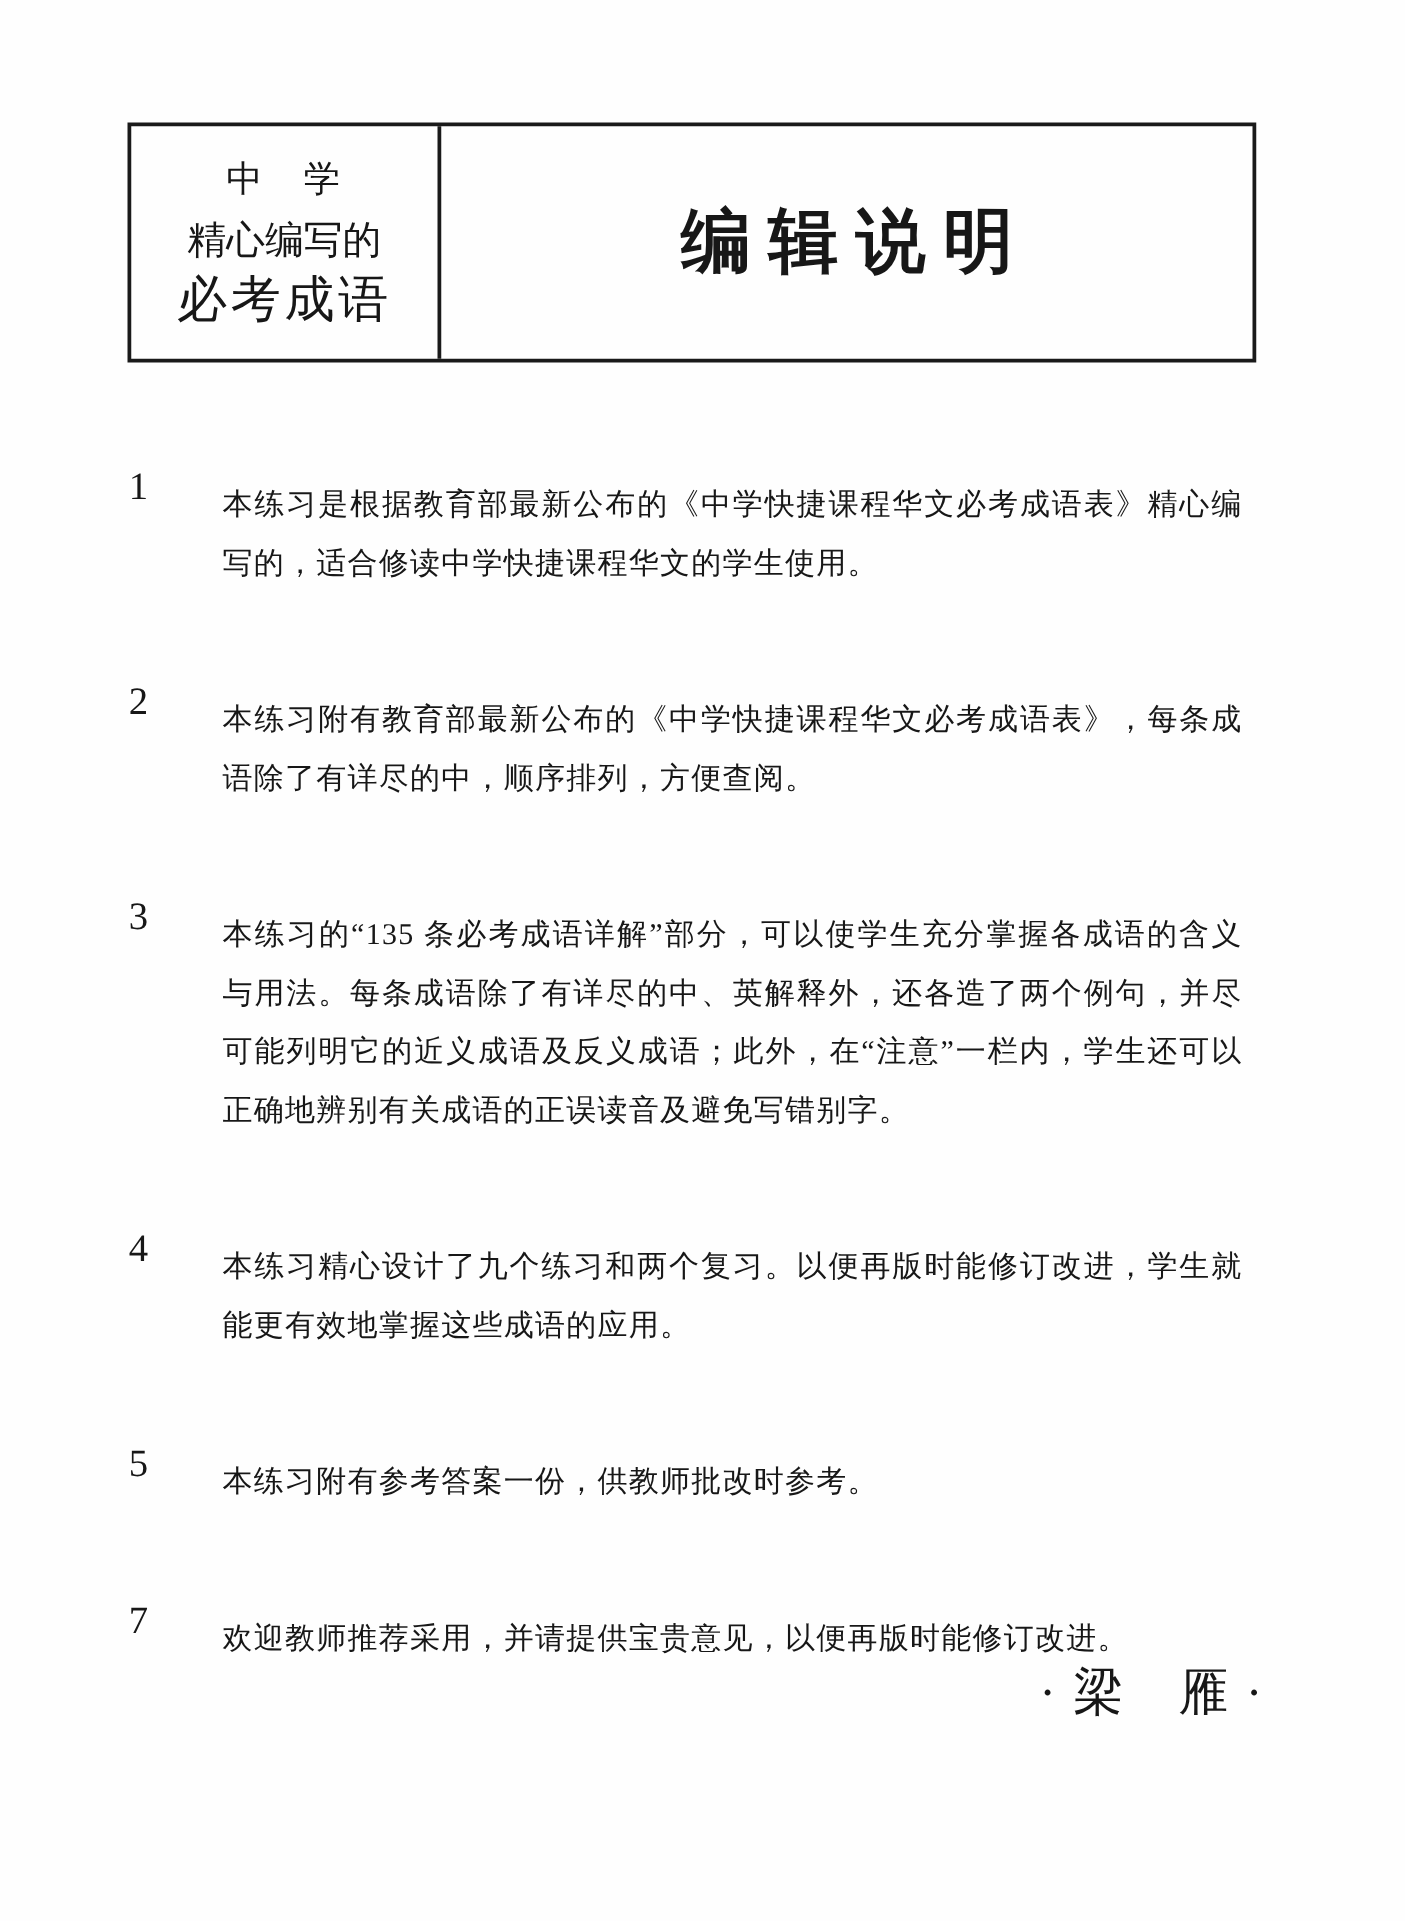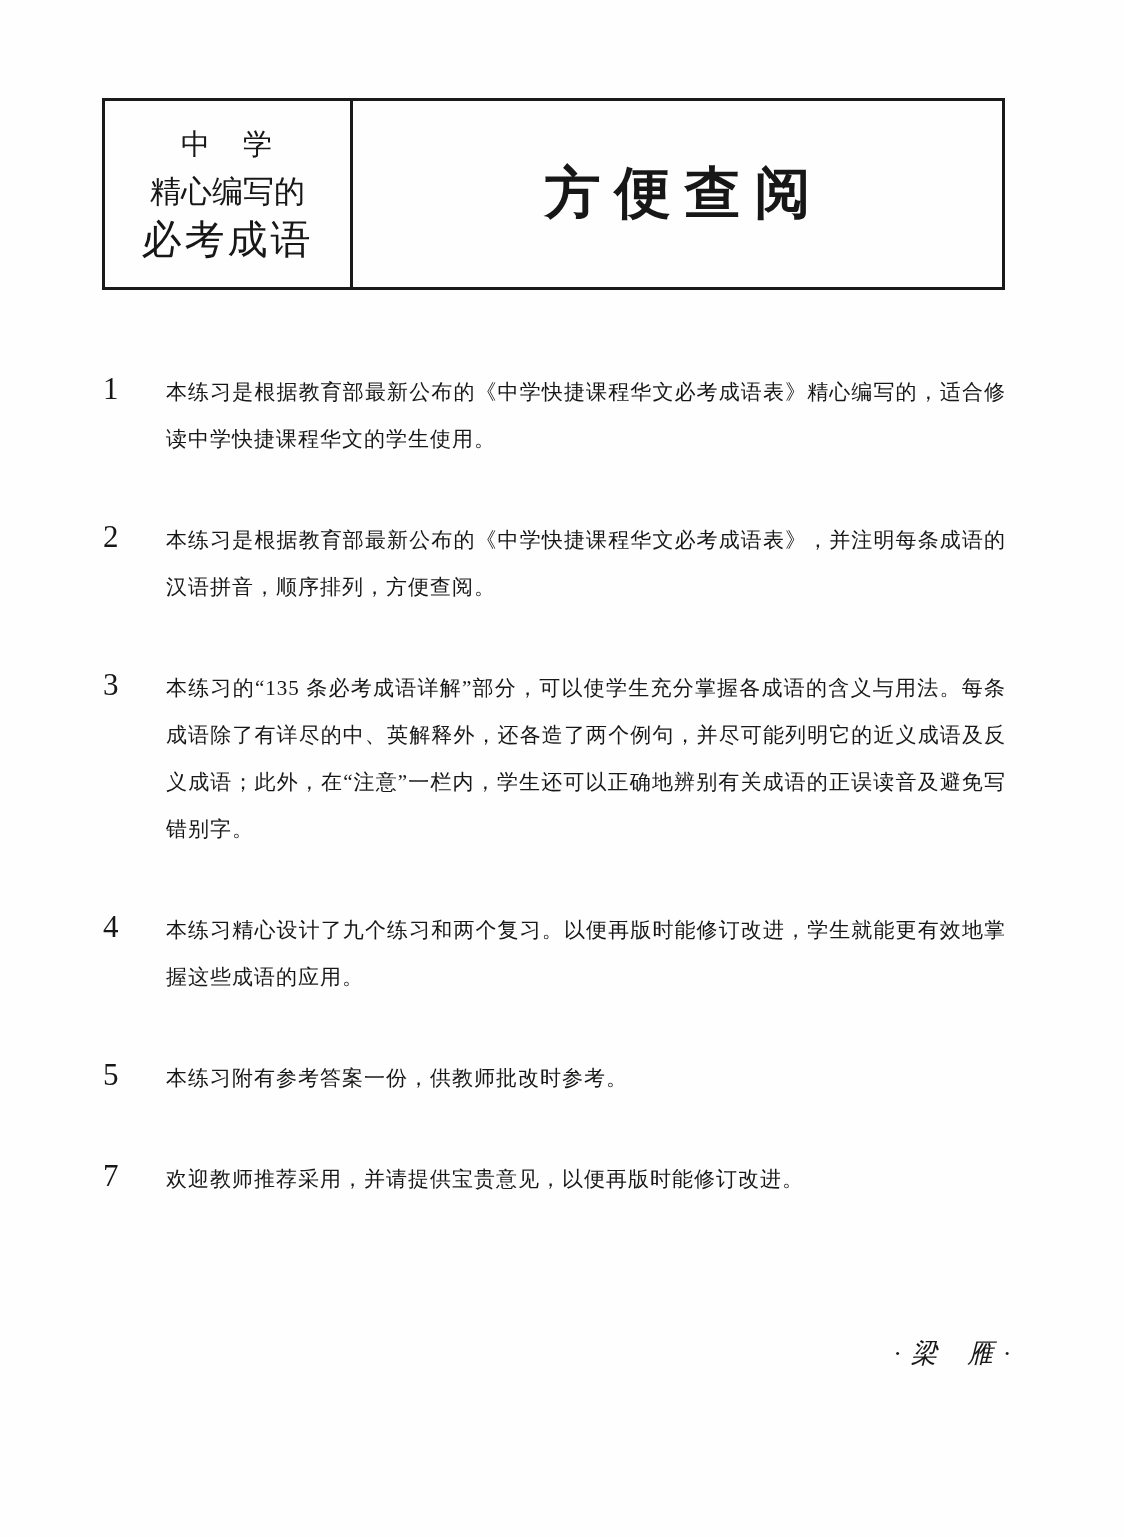--- a/index.html
+++ b/index.html
@@ -80,66 +80,65 @@
     margin-bottom: 0;
   }
   .para-num {
     width: 59px;
     flex-shrink: 0;
     font-size: 31px;
     line-height: 47px;
   }
   .para-text {
     flex: 1;
-    margin: 4px;
-    font-size: 21px;
+    margin: 16px;
+    font-size: 24px;
     line-height: 47px;
     letter-spacing: 1px;
     text-align: justify;
     word-break: break-all;
     line-break: anywhere;
   }
   
   .signature {
     position: absolute;
     top: 1330px;
     right: 112px;
-    font-size: 26px;
+    font-size: 40px;
     line-height: 47px;
     letter-spacing: 2px;
     white-space: pre;
-    font-style: italic;
   }
 </style>
 </head>
 <body>
 
 <div class="page">
 
   <div class="header-box">
     <div class="header-left">
       <div class="series-line1">中　学</div>
       <div class="series-line2">精心编写的</div>
       <div class="series-line3">必考成语</div>
     </div>
     <div class="header-right">
-      <h1 class="page-title">方便查阅</h1>
+      <h1 class="page-title">编辑说明</h1>
     </div>
   </div>
 
   <div class="content">
 
     <div class="para">
       <span class="para-num">1</span>
       <p class="para-text">本练习是根据教育部最新公布的《中学快捷课程华文必考成语表》精心编写的，适合修读中学快捷课程华文的学生使用。</p>
     </div>
 
     <div class="para">
       <span class="para-num">2</span>
-      <p class="para-text">本练习是根据教育部最新公布的《中学快捷课程华文必考成语表》，并注明每条成语的汉语拼音，顺序排列，方便查阅。</p>
+      <p class="para-text">本练习附有教育部最新公布的《中学快捷课程华文必考成语表》，每条成语除了有详尽的中，顺序排列，方便查阅。</p>
     </div>
 
     <div class="para">
       <span class="para-num">3</span>
       <p class="para-text">本练习的“135 条必考成语详解”部分，可以使学生充分掌握各成语的含义与用法。每条成语除了有详尽的中、英解释外，还各造了两个例句，并尽可能列明它的近义成语及反义成语；此外，在“注意”一栏内，学生还可以正确地辨别有关成语的正误读音及避免写错别字。</p>
     </div>
 
     <div class="para">
       <span class="para-num">4</span>
       <p class="para-text">本练习精心设计了九个练习和两个复习。以便再版时能修订改进，学生就能更有效地掌握这些成语的应用。</p>

